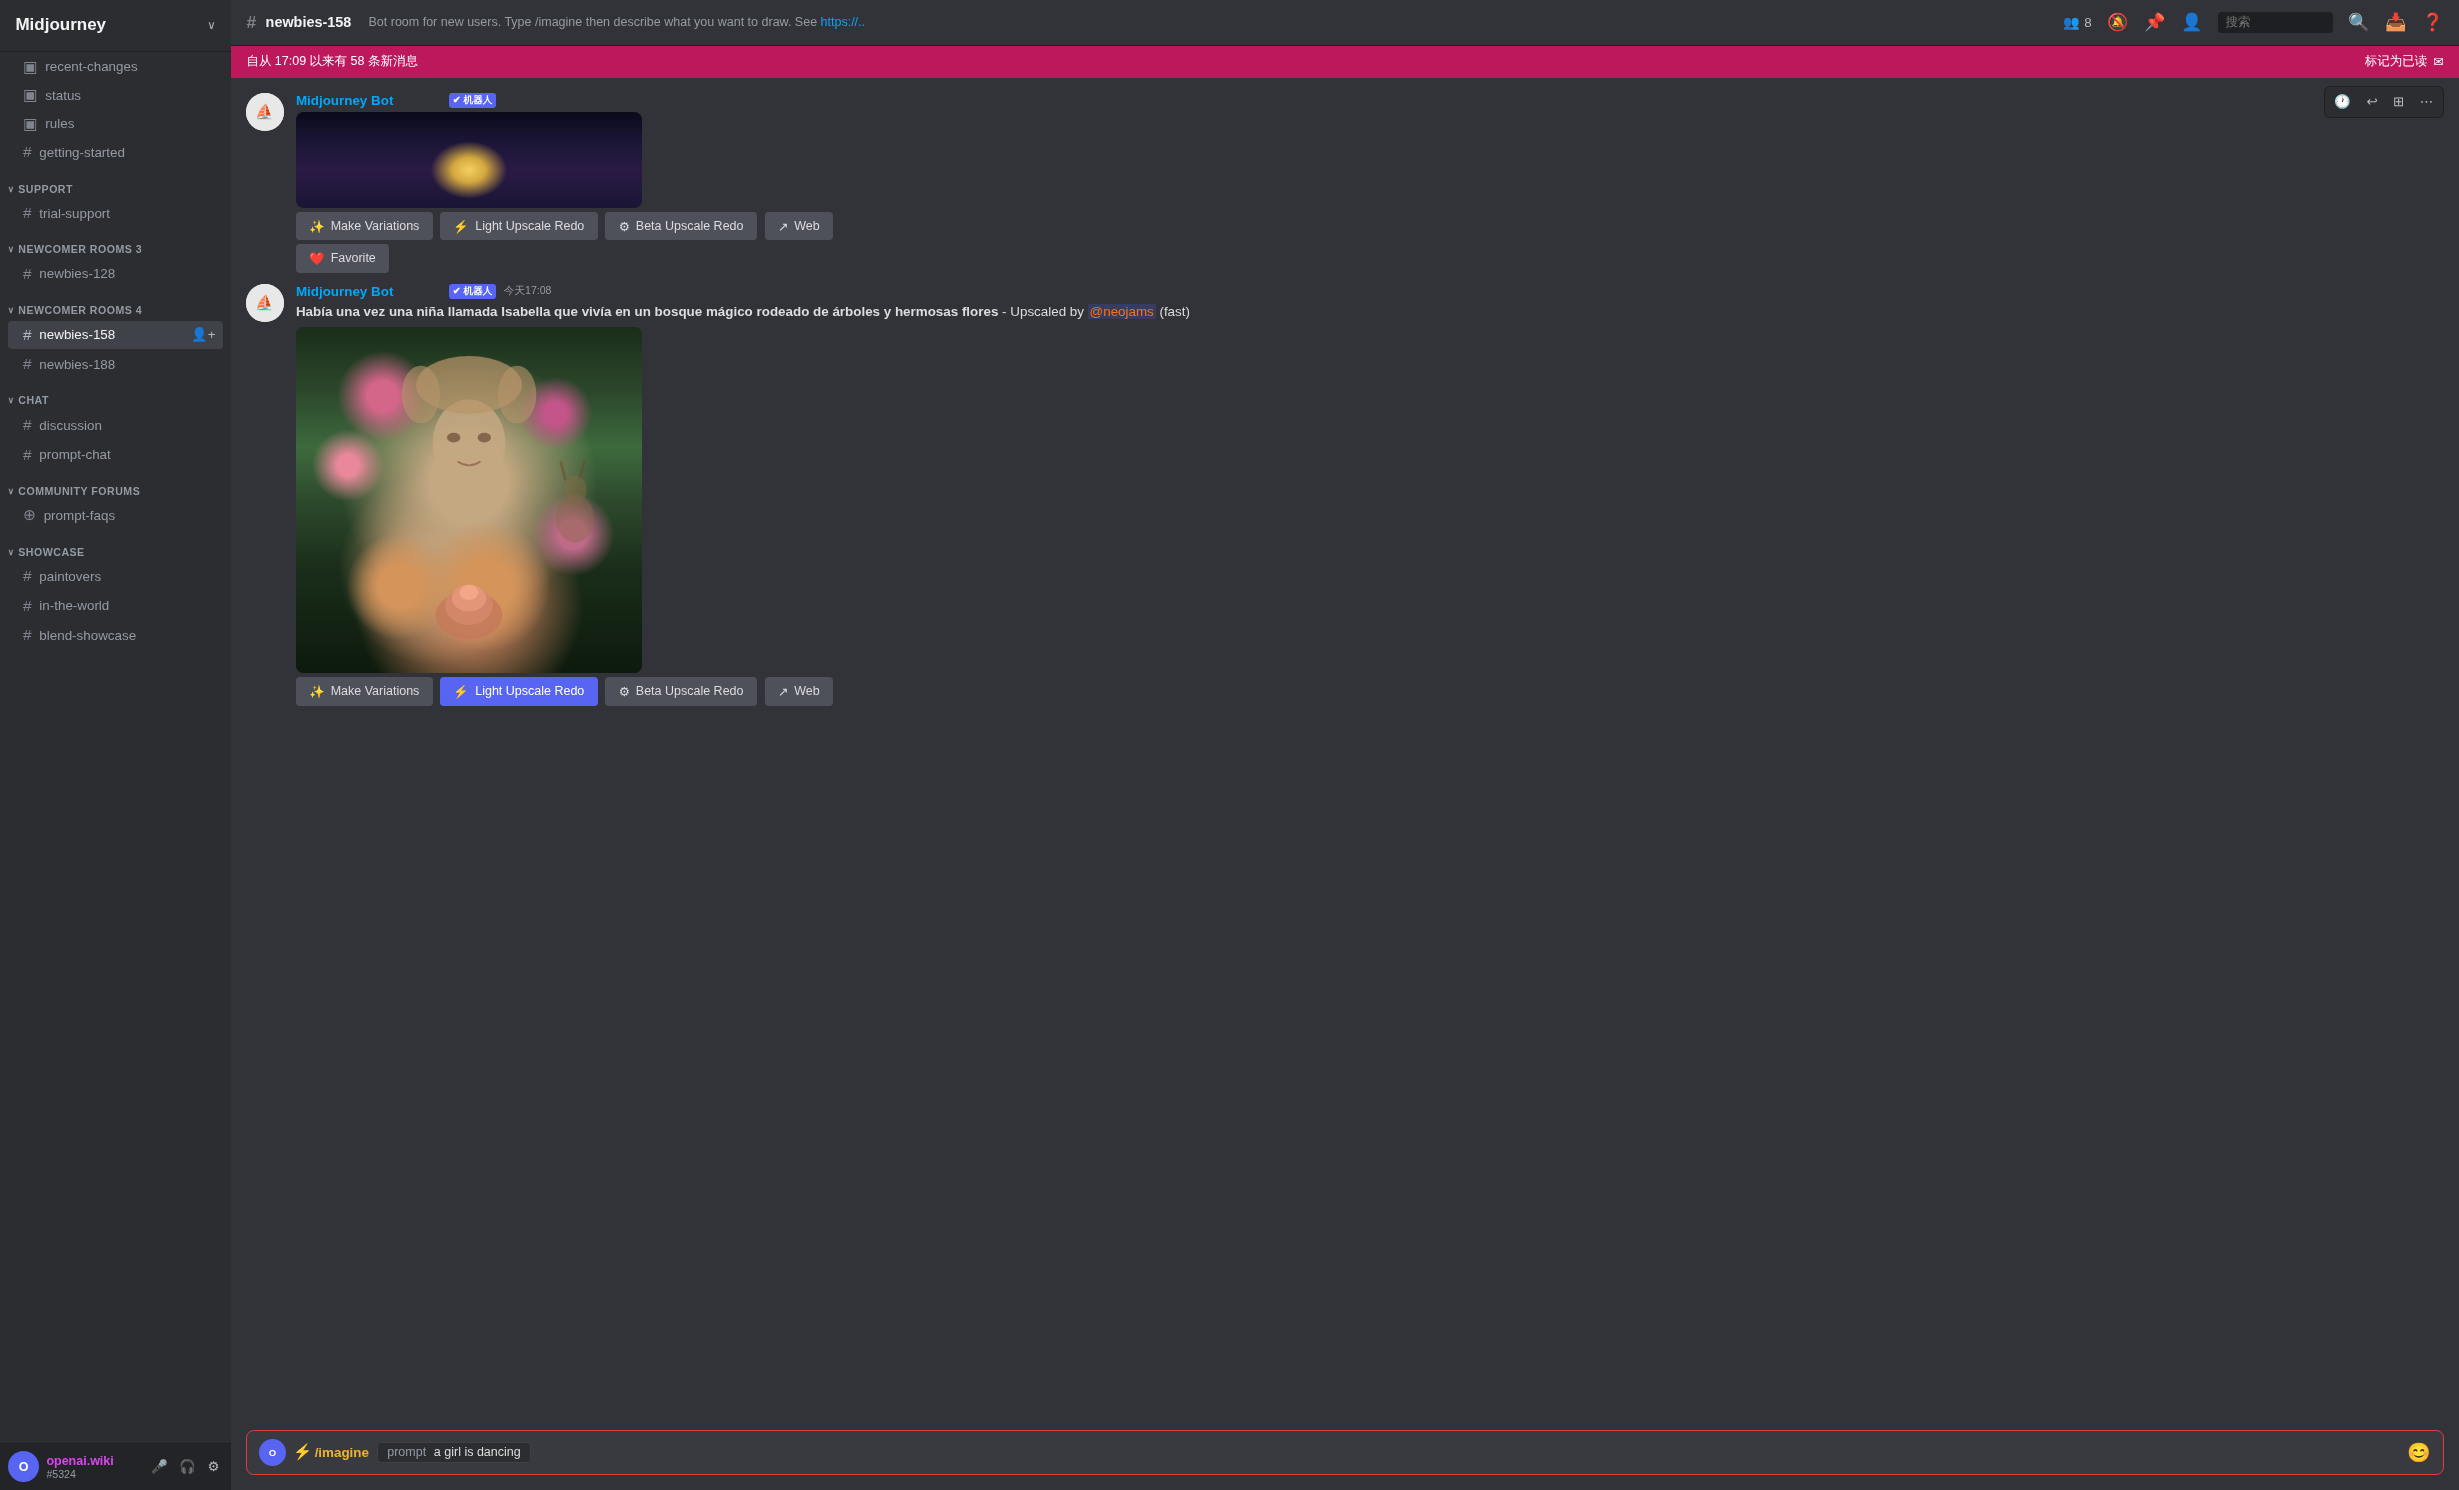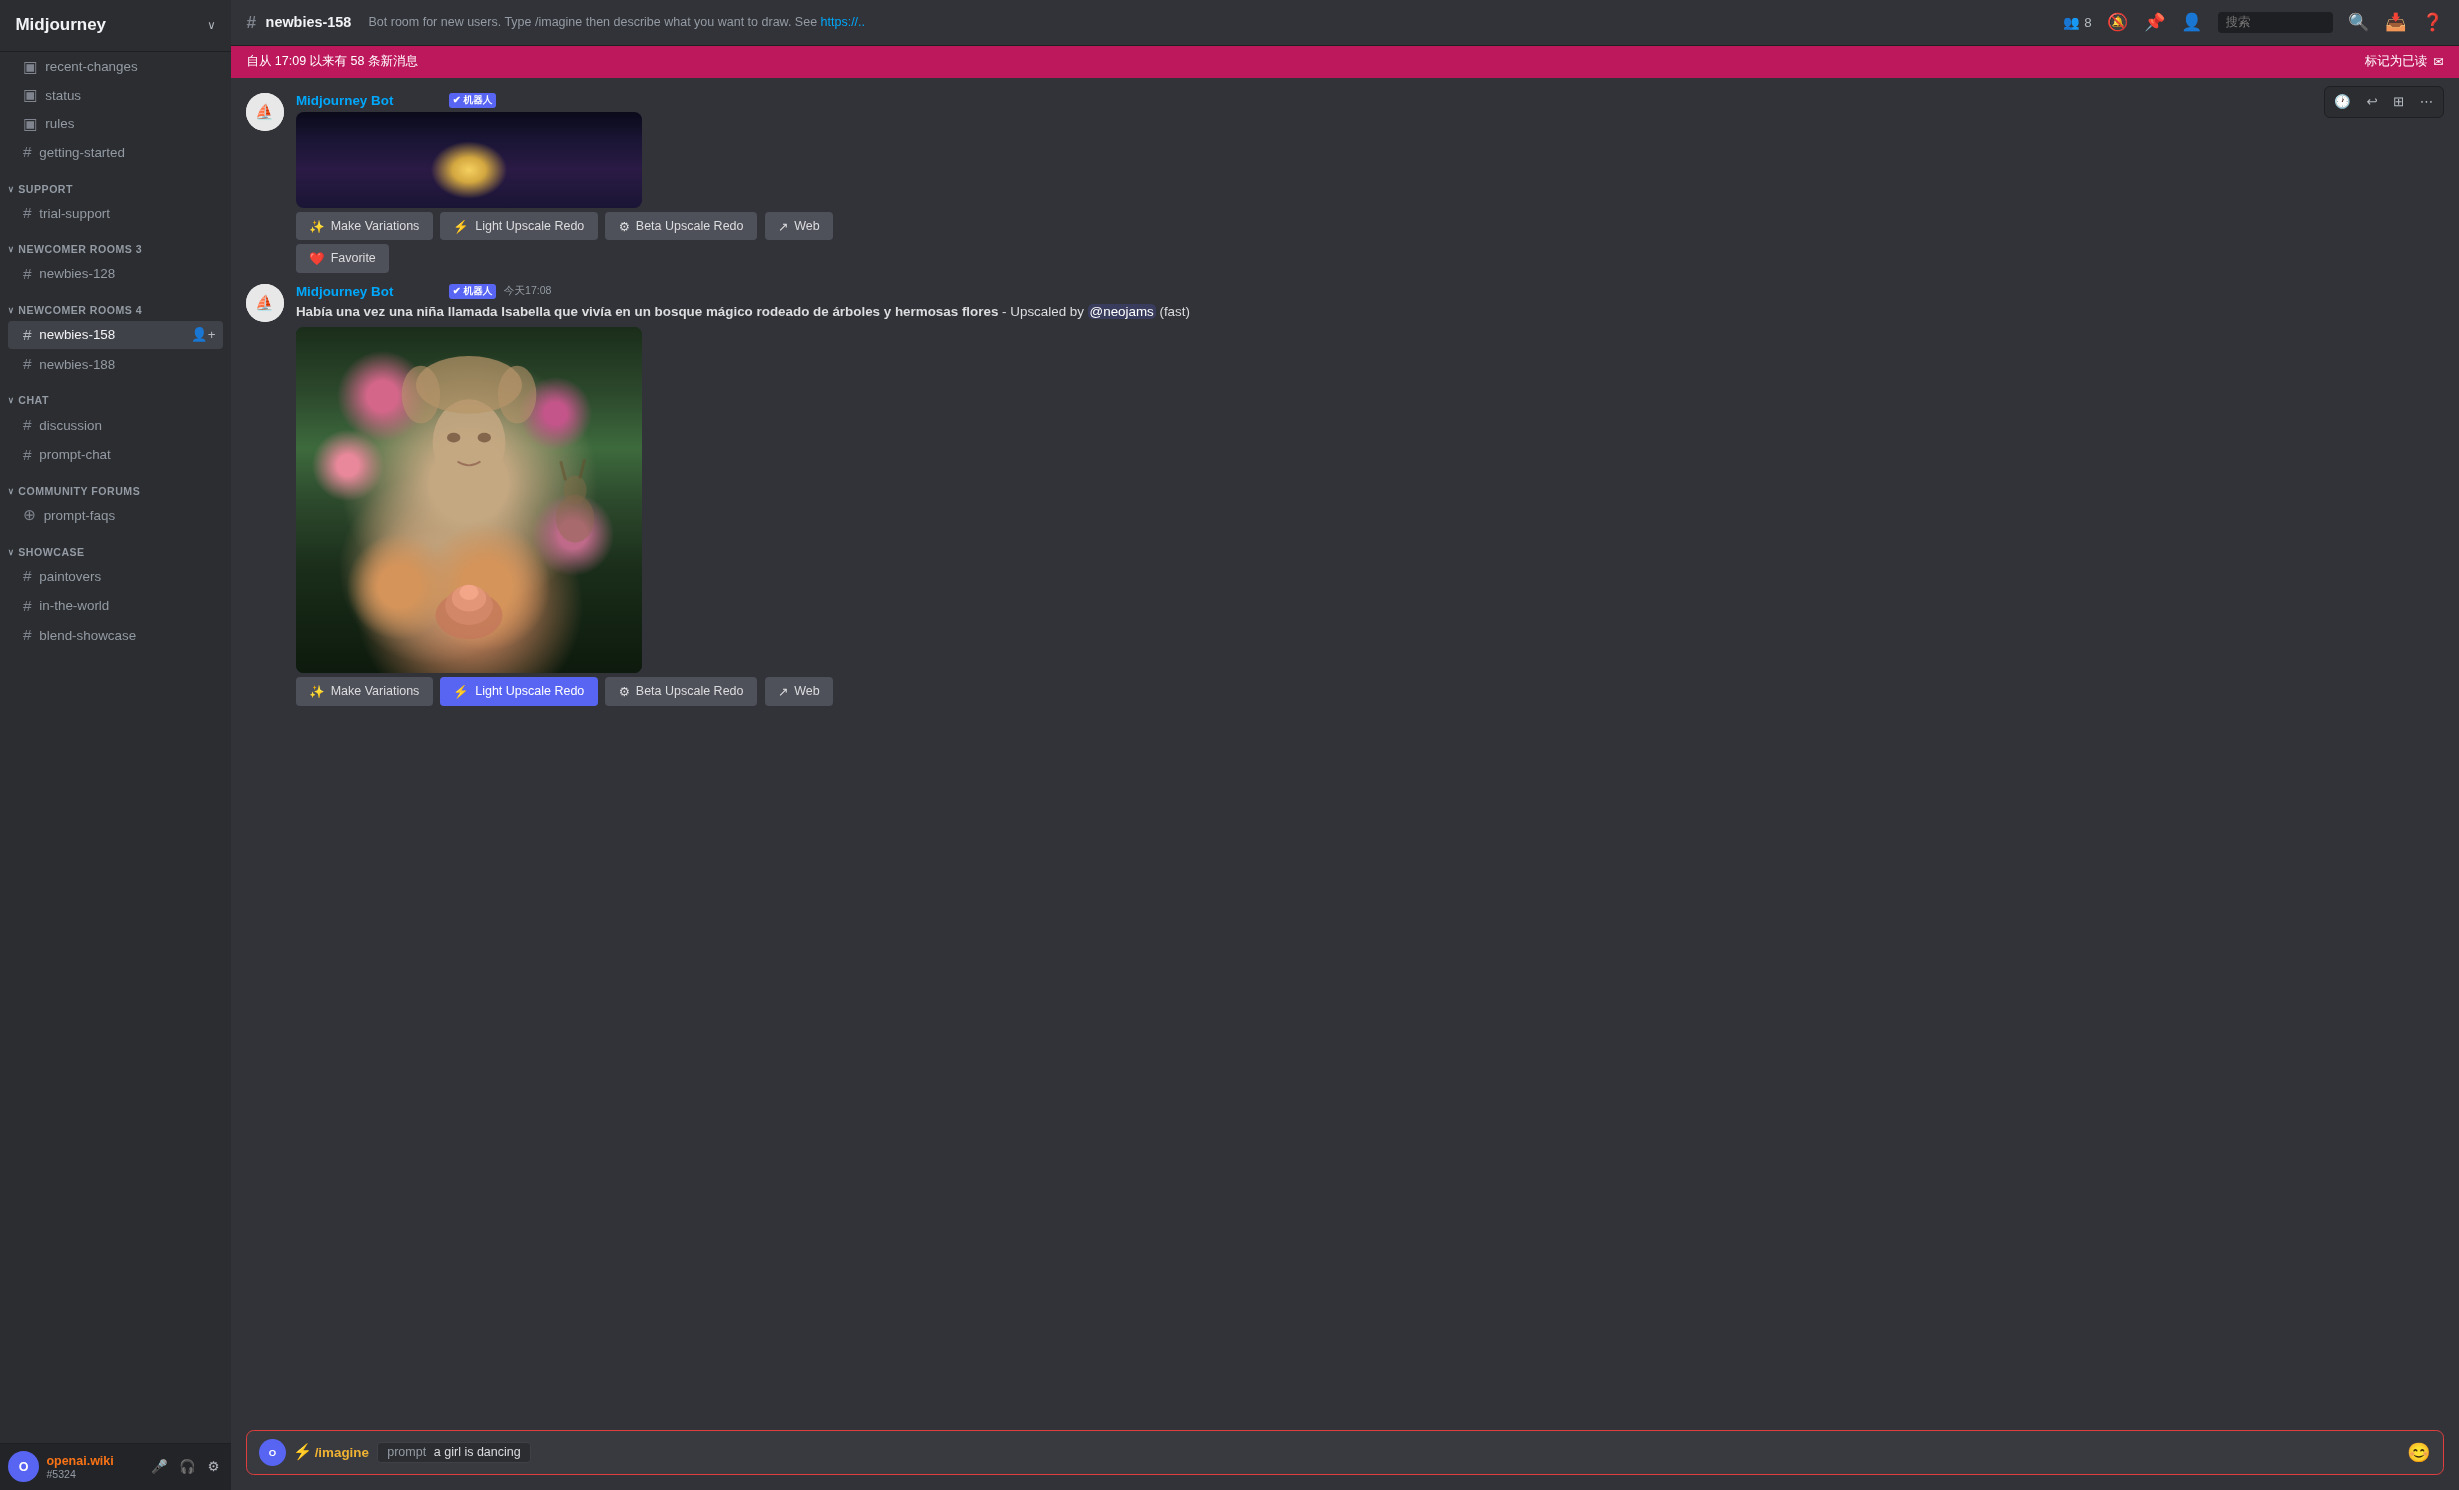--- a/index.html
+++ b/index.html
@@ -120,21 +120,21 @@
     }
 
     .user-info {
       margin-left: 7.7px;
       flex: 1;
     }
 
     .user-name {
       font-size: 12.5px;
       font-weight: 600;
-      color: #f97316;
+      color: #d946ef;
     }
 
     .user-discriminator {
       font-size: 10.6px;
       color: #949ba4;
     }
 
     .user-actions {
       display: flex;
       gap: 3.8px;
@@ -296,24 +296,24 @@
     }
 
     .message-text {
       font-size: 13.4px;
       color: #dcddde;
       line-height: 1.4;
       margin-bottom: 5.8px;
     }
 
     .message-text .mention {
-      color: #ffffff;
+      color: #f97316;
       background: rgba(88, 101, 242, 0.2);
       padding: 0 1.9px;
-      border-radius: 5px;
+      border-radius: 0;
     }
 
     
     .action-buttons {
       display: flex;
       flex-wrap: wrap;
       gap: 7.7px;
       margin-top: 3.8px;
     }
 

